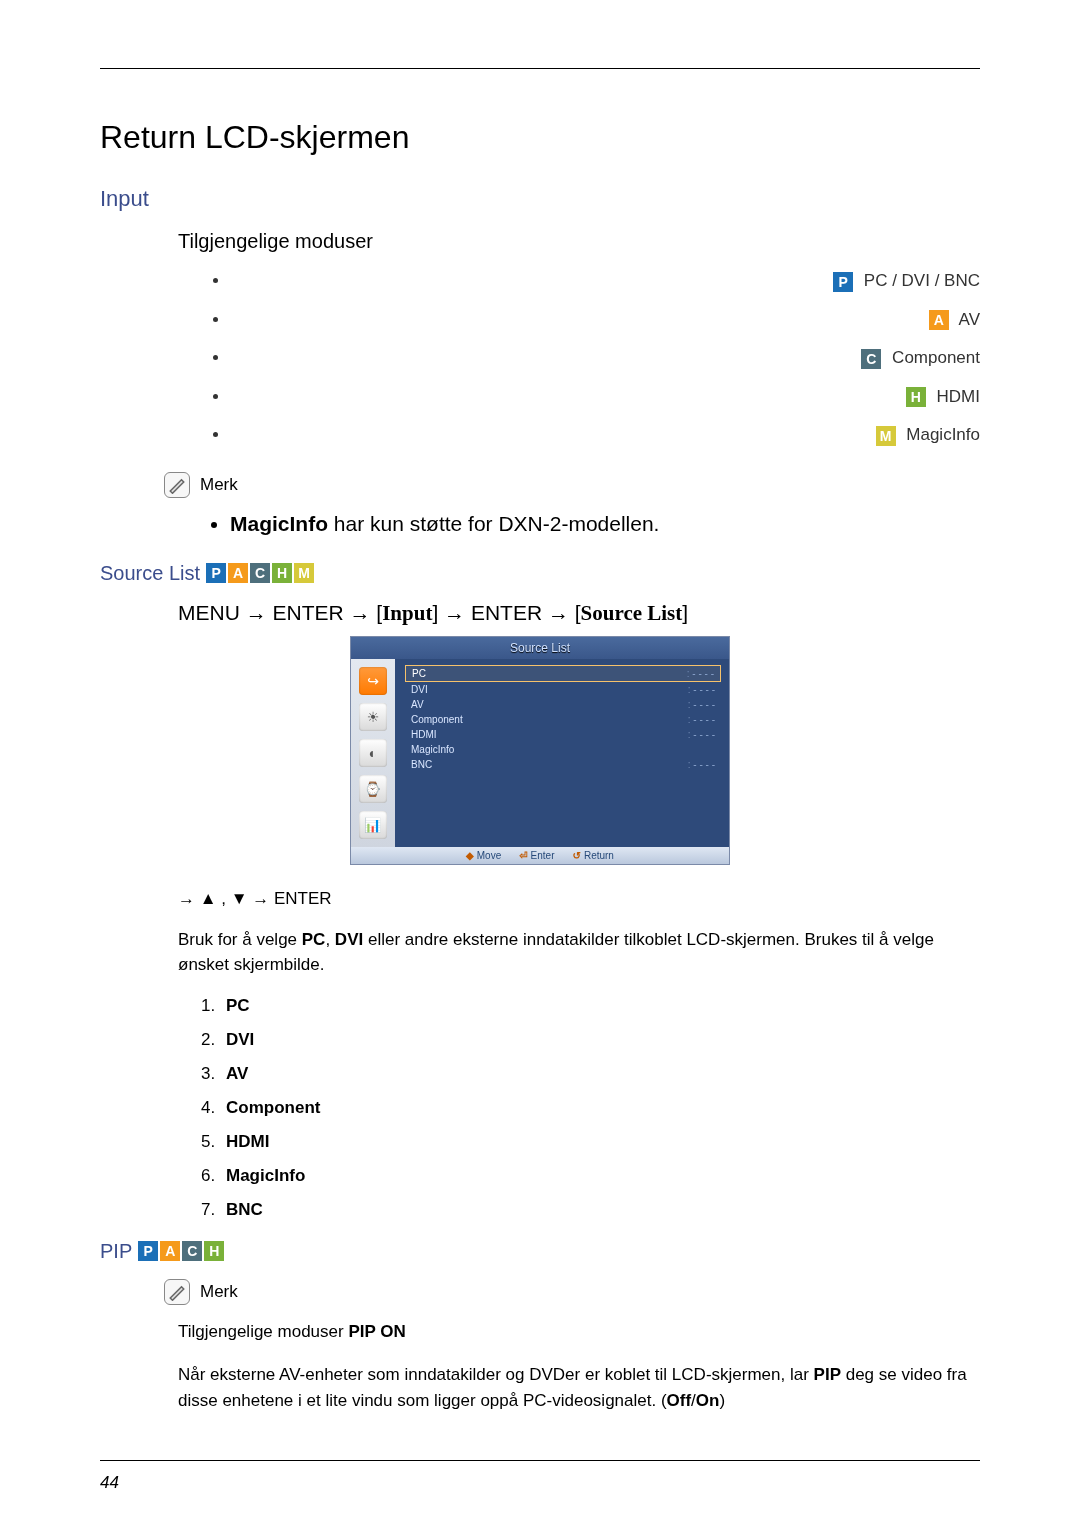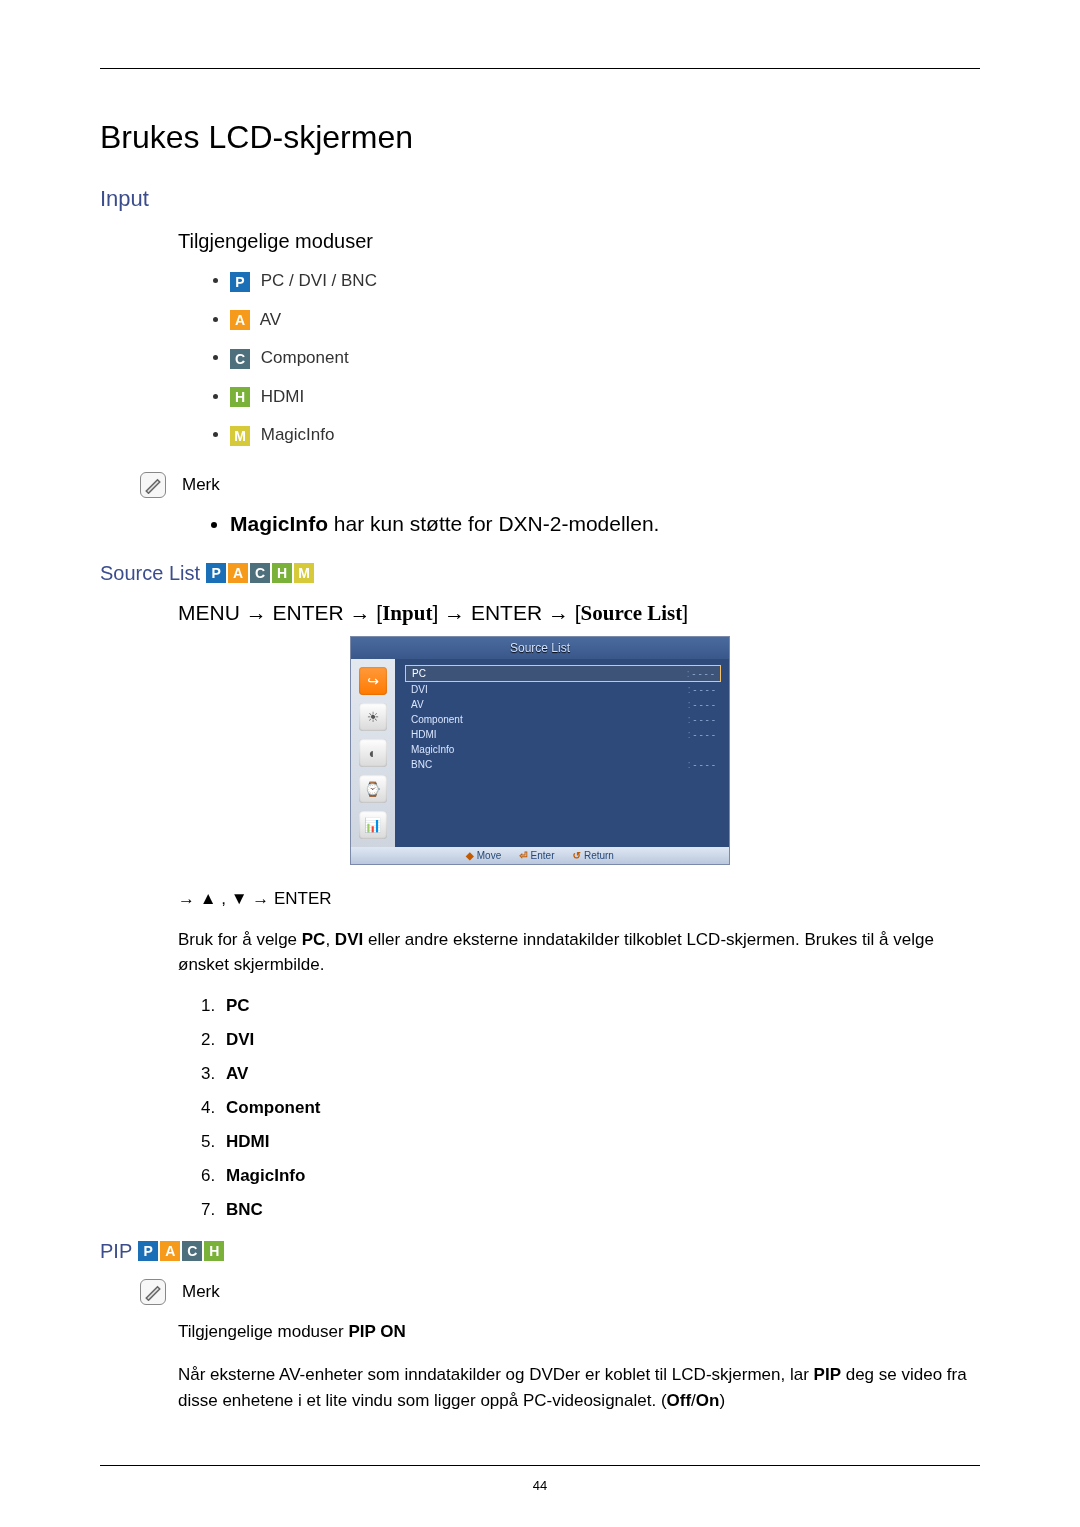--- a/index.html
+++ b/index.html
@@ -30,20 +30,21 @@
   h3.sub {
     font-size: 20px;
     font-weight: 400;
     margin-left: 78px;
     margin-bottom: 18px;
   }
   .modes-list {
     list-style: disc;
     margin-left: 130px;
     margin-bottom: 26px;
+    text-align: right;
   }
   .modes-list li {
     font-size: 17px;
     margin-bottom: 18px;
     color: #333;
   }
   .mode-badge {
     display: inline-flex;
     align-items: center;
     justify-content: center;
@@ -54,24 +55,24 @@
     font-size: 14px;
     margin-right: 6px;
     vertical-align: middle;
   }
   .badge-p { background: #1b6fb7; }
   .badge-a { background: #f59a1b; }
   .badge-c { background: #4e6f7c; }
   .badge-h { background: #7ab139; }
   .badge-m { background: #d6c93a; }
   .note-row {
-    margin-left: 40px;
-    display: flex;
-    align-items: center;
-    gap: 16px;
+    margin-left: 64px;
+    display: flex;
+    align-items: center;
+    gap: 10px;
     margin-bottom: 14px;
     font-size: 17px;
   }
   .note-icon {
     width: 26px;
     height: 26px;
     border: 1px solid #888;
     border-radius: 6px;
     display: inline-flex;
     align-items: center;
@@ -201,34 +202,35 @@
     margin-bottom: 14px;
     padding-left: 6px;
   }
   ol.num-list li span.bold { font-weight: bold; }
   .bold { font-weight: bold; }
   .footer {
     position: absolute;
     bottom: 34px;
     left: 100px;
     right: 100px;
-    text-align: center;
-    font-size: 13px;
+    text-align: left;
+    font-size: 17px;
+    font-style: italic;
   }
   .footer-rule {
     border-top: 1px solid #000;
     margin-bottom: 12px;
   }
 </style>
 </head>
 <body>
 
 <div class="top-rule"></div>
 
-<h1>Brukes LCD-skjermen</h1>
+<h1>Return LCD-skjermen</h1>
 
 <h2 class="section">Input</h2>
 
 <h3 class="sub">Tilgjengelige moduser</h3>
 
 <ul class="modes-list">
   <li>
     <span class="mode-badge badge-p">P</span>
     <span>PC / DVI / BNC</span>
   </li>

